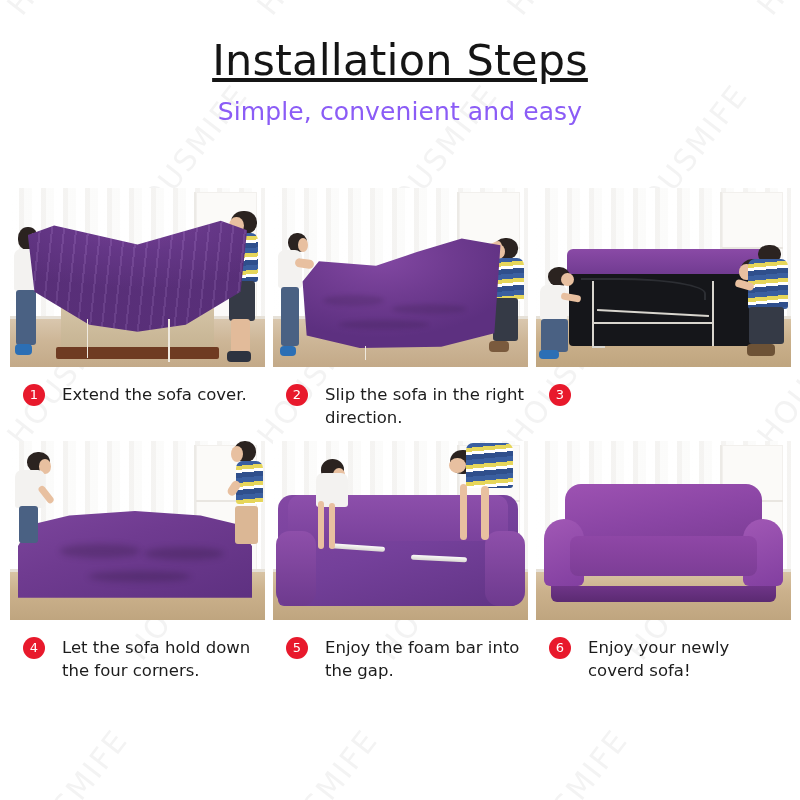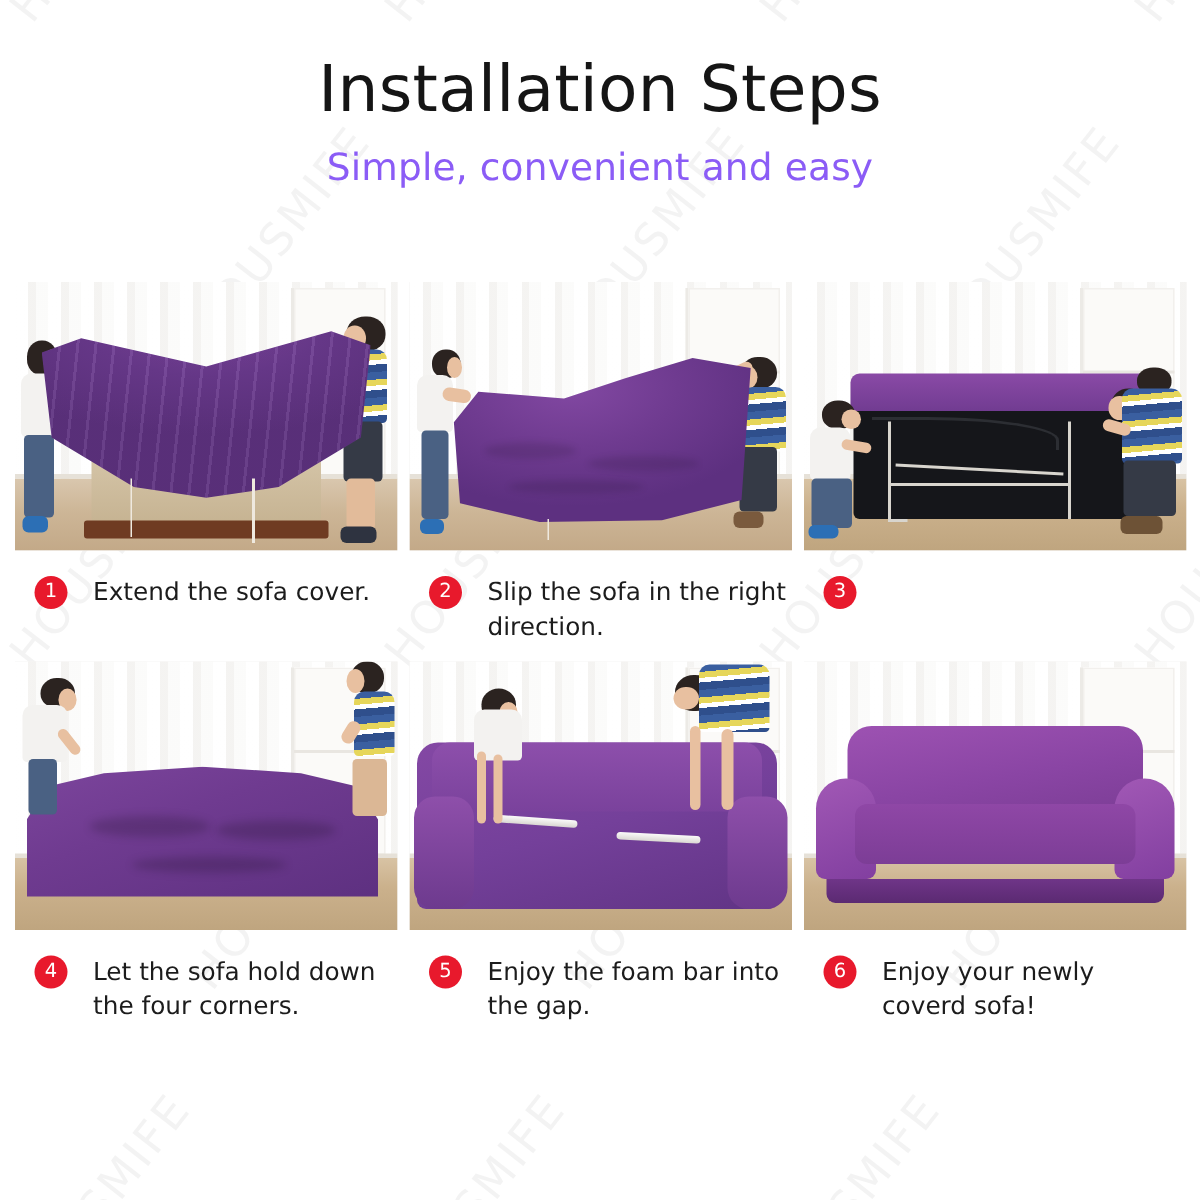--- a/index.html
+++ b/index.html
@@ -46,20 +46,21 @@
     text-align: center;
   }
   #page-title {
     margin: 0;
     padding-top: 38px;
     font-size: 43px;
     font-weight: 400;
     letter-spacing: 0.2px;
     color: #151515;
     line-height: 1.05;
+    text-decoration: underline;
   }
   #page-subtitle {
     margin: 0;
     padding-top: 14px;
     font-size: 25px;
     font-weight: 400;
     color: #8b5cf6;
     letter-spacing: 0.1px;
   }
 

